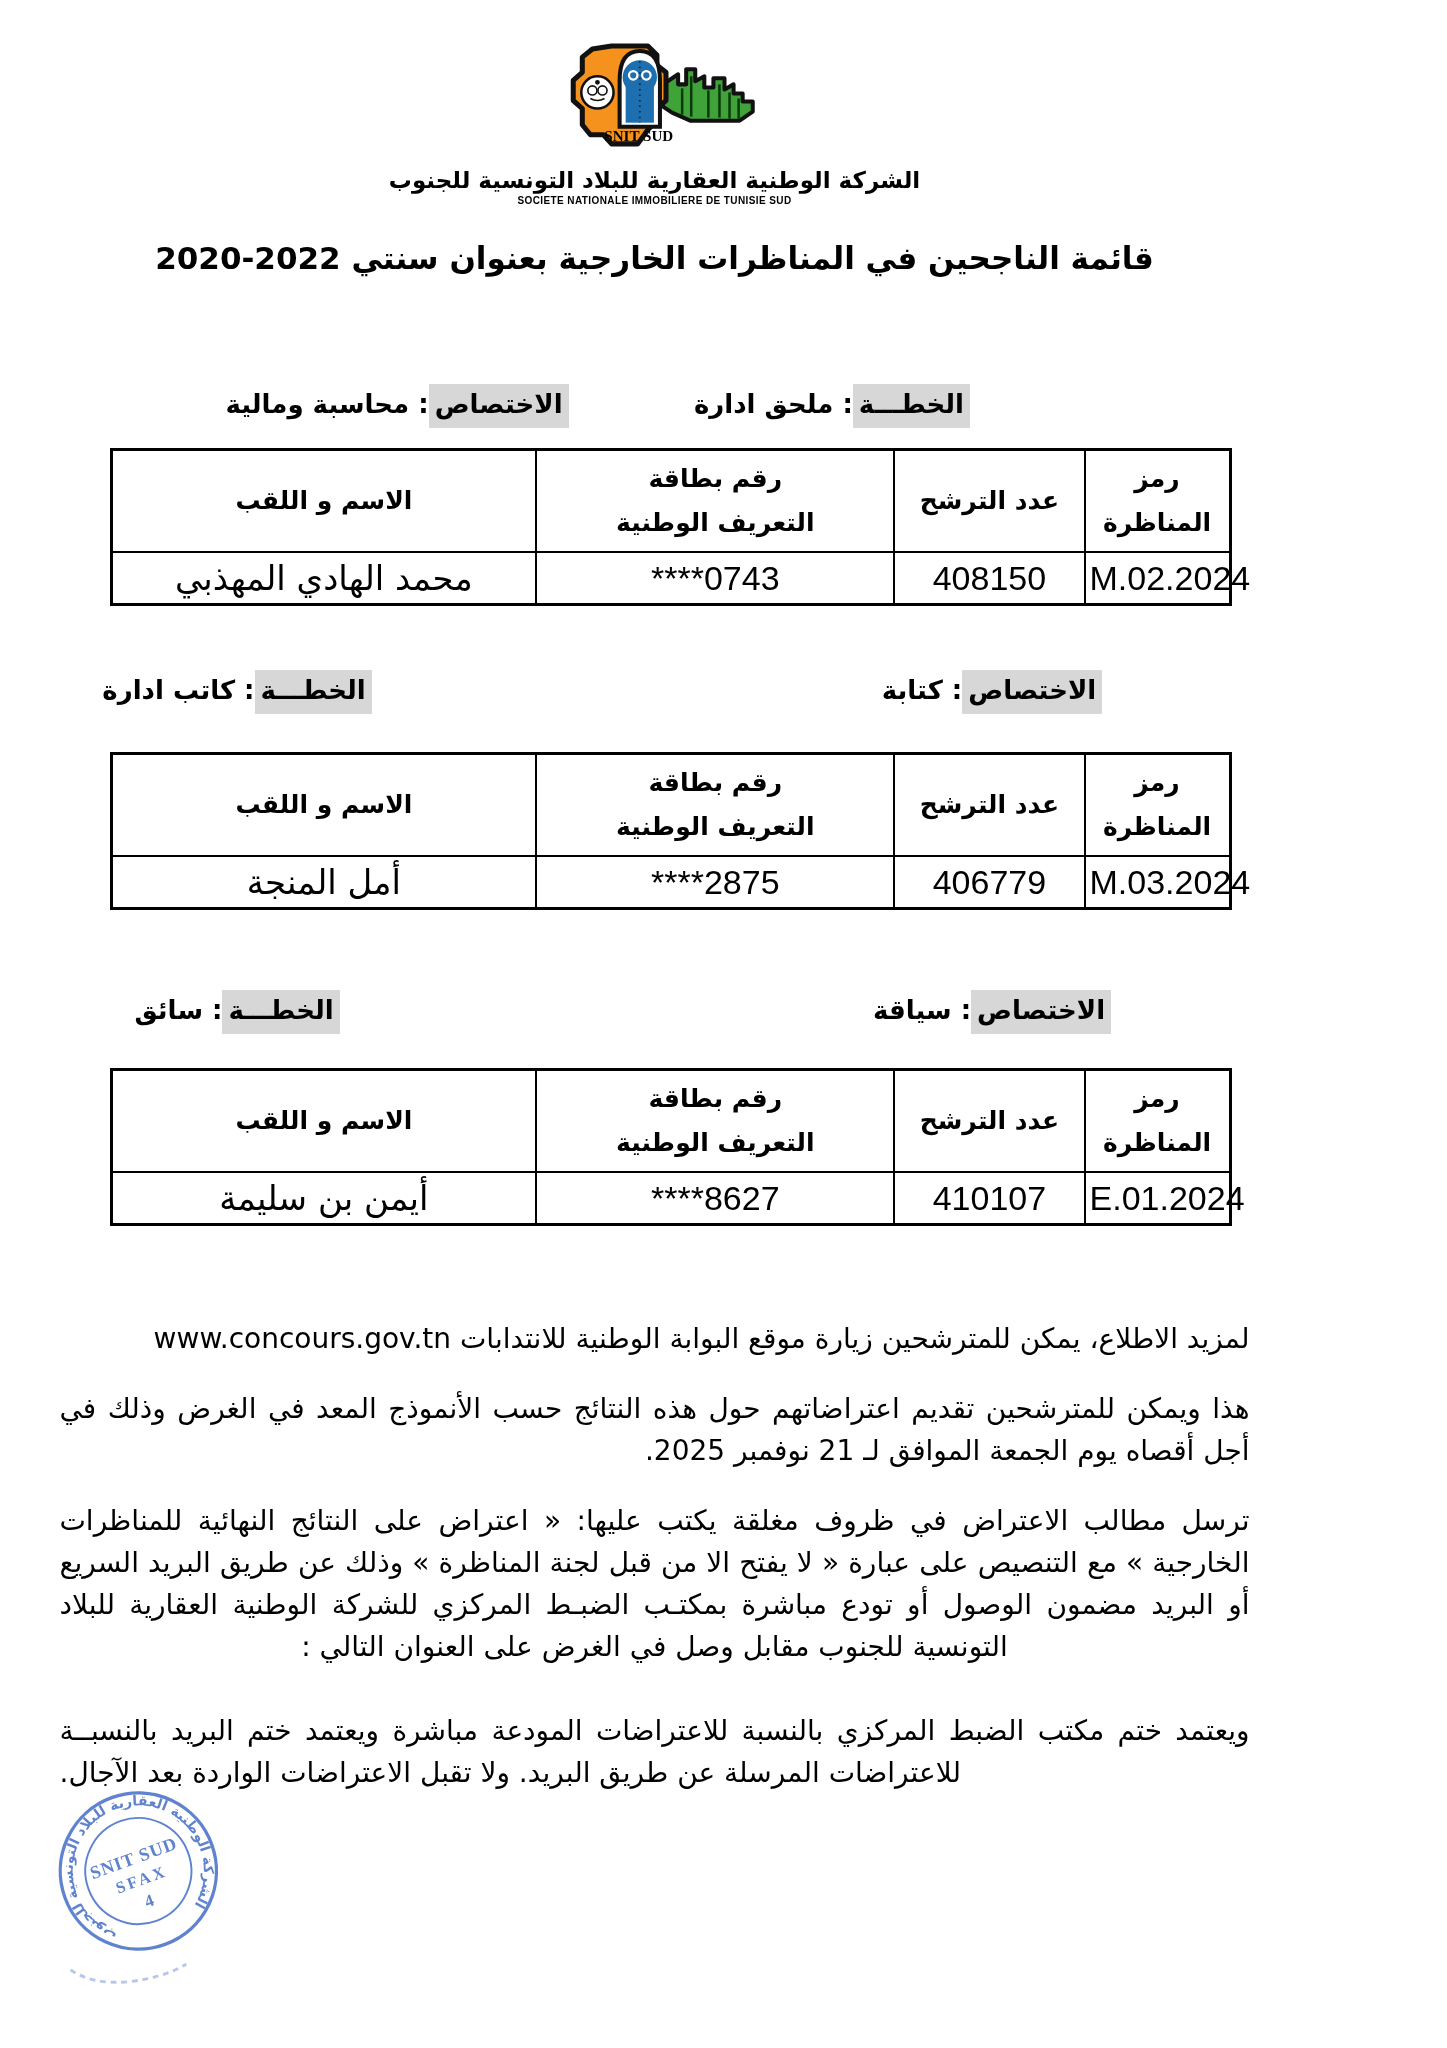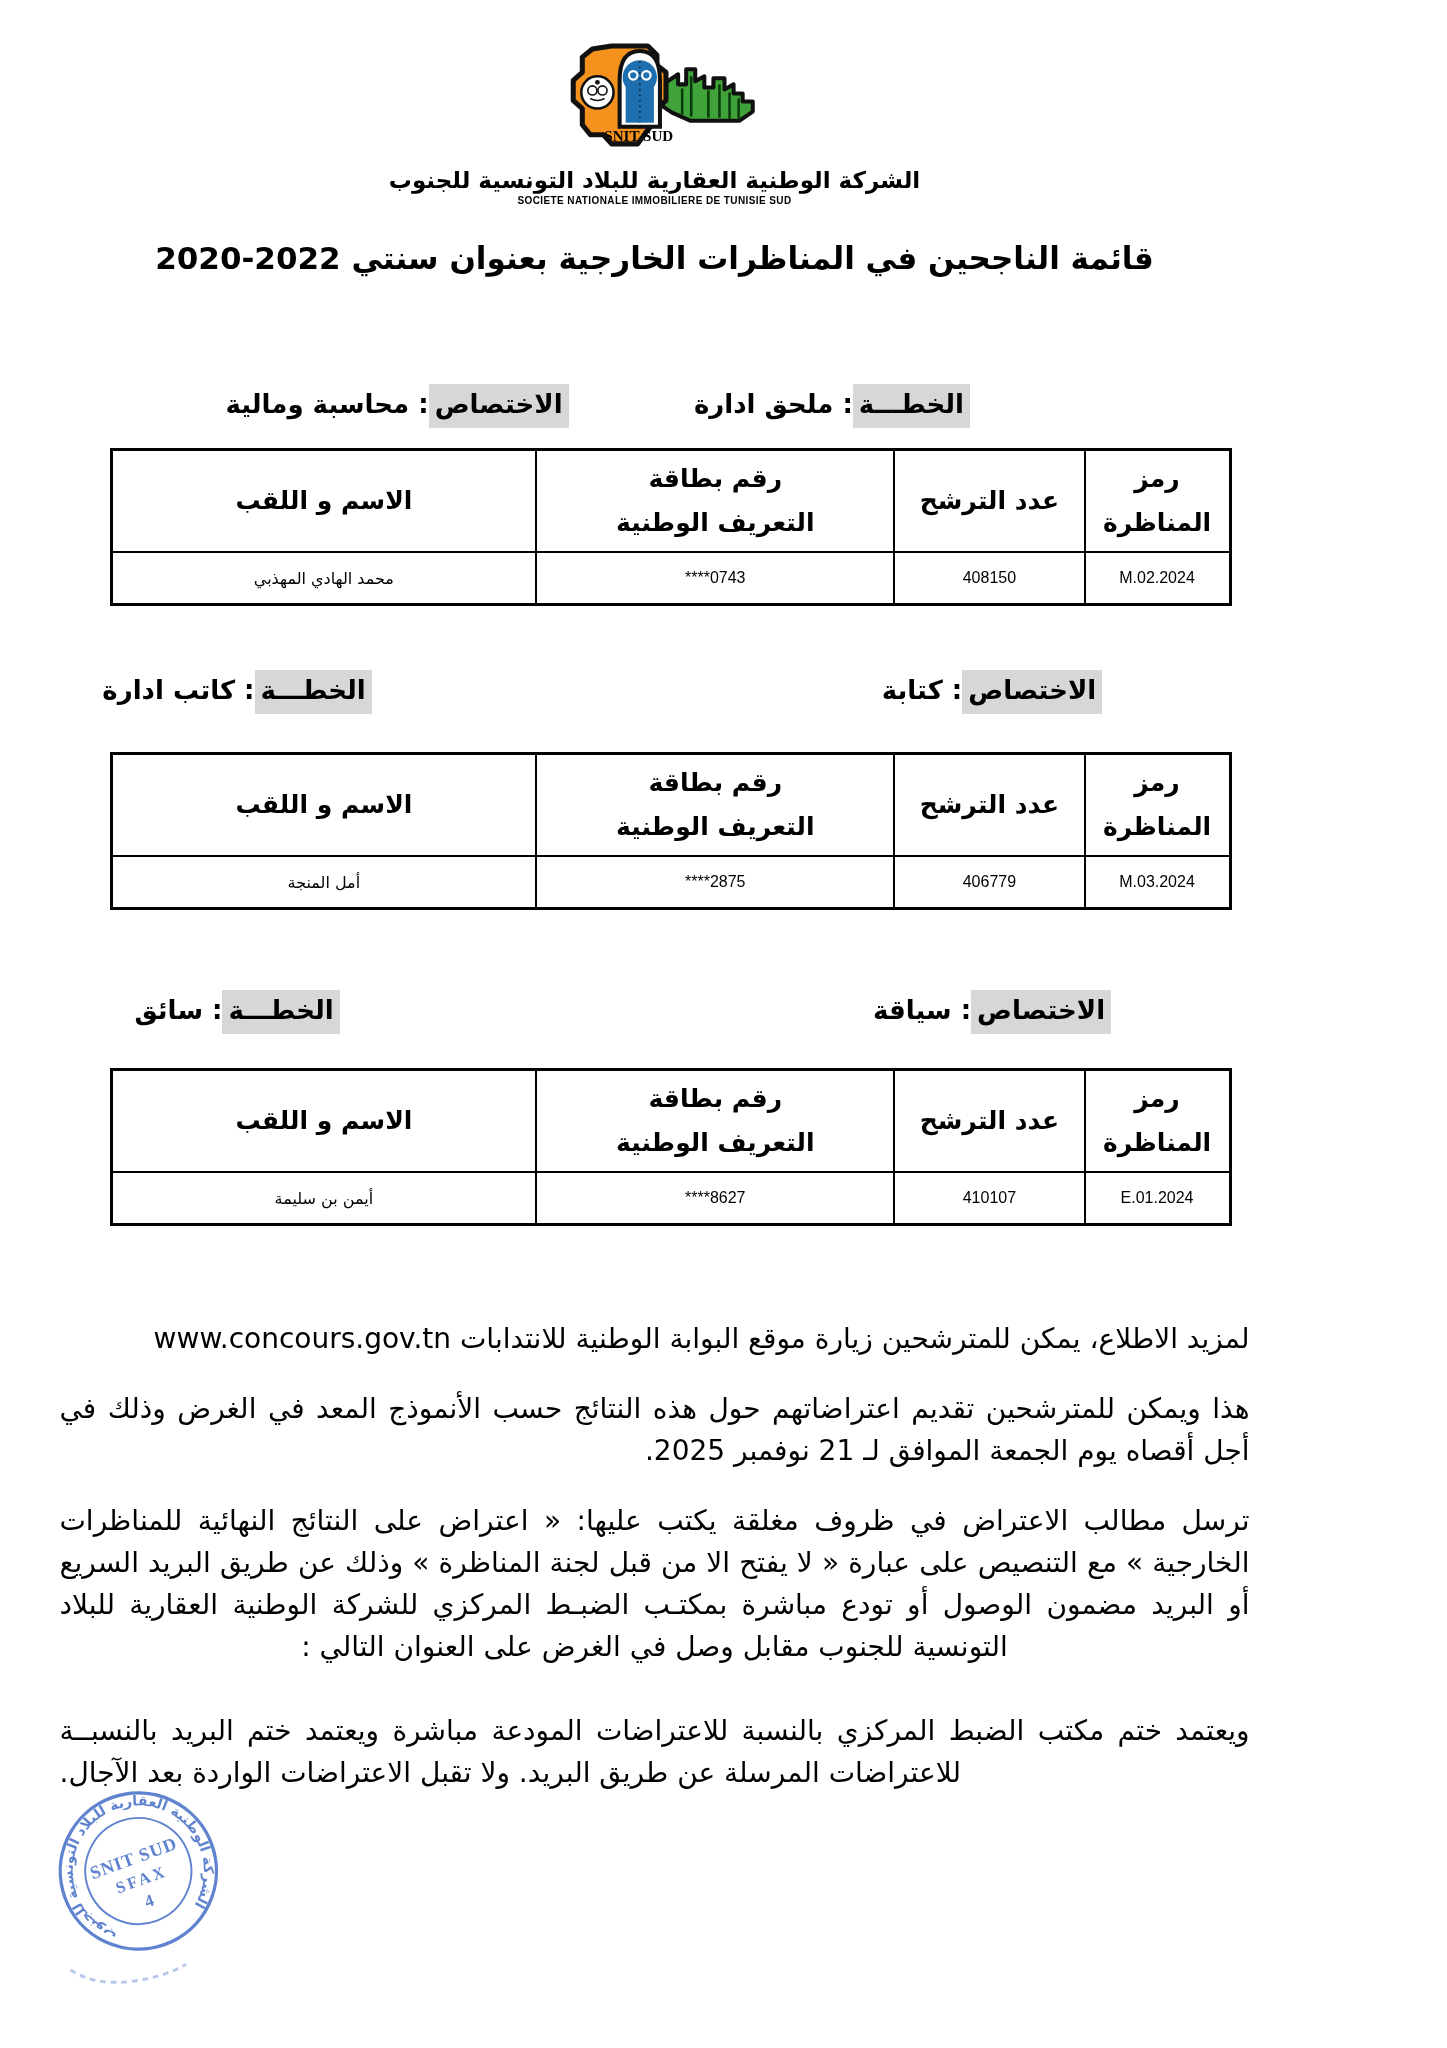--- a/index.html
+++ b/index.html
@@ -55,21 +55,21 @@
   .t-2{margin-top:38px;}
   .t-3{margin-top:34px;}
   table.results,table.results th,table.results td{border:2px solid #000;}
   table.results{border-width:3px;}
   table.results th{
     height:100px;font-weight:bold;font-size:25px;text-align:center;
     vertical-align:middle;line-height:44px;padding:0 4px;
   }
   table.results td{
     height:50px;text-align:center;vertical-align:middle;
-    font-size:16px;padding:0 4px;
+    font-size:34px;padding:0 4px;
   }
   .latin{font-family:Liberation Sans, sans-serif;direction:ltr;font-size:27px;}
   .cin-line{display:block;}
 
   
   .para{direction:rtl;font-size:28px;line-height:42px;}
   .p-portal{margin-top:92px;text-align:right;}
   .p-deadline{margin-top:26px;text-align:justify;text-align-last:right;}
   .p-mail{margin-top:15px;text-align:justify;text-align-last:center;}
   .p-stamps{margin-top:42px;text-align:justify;text-align-last:left;}

